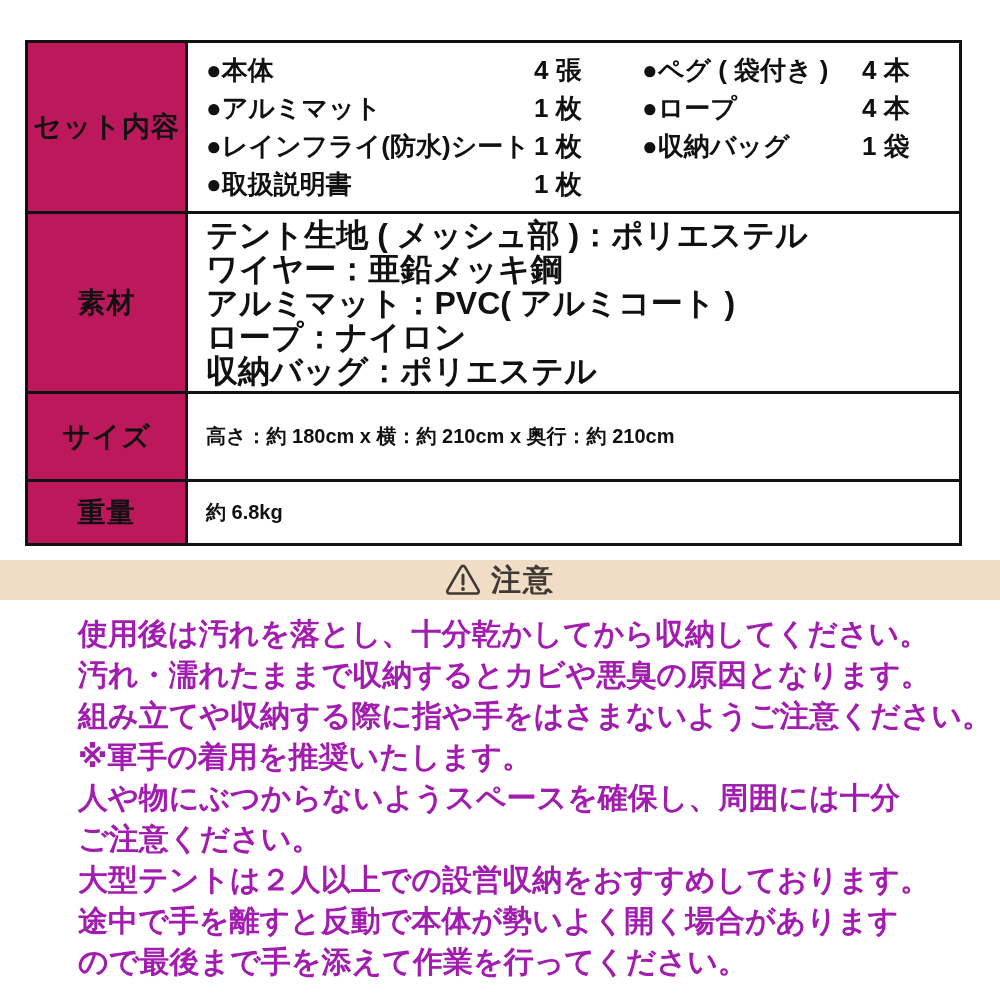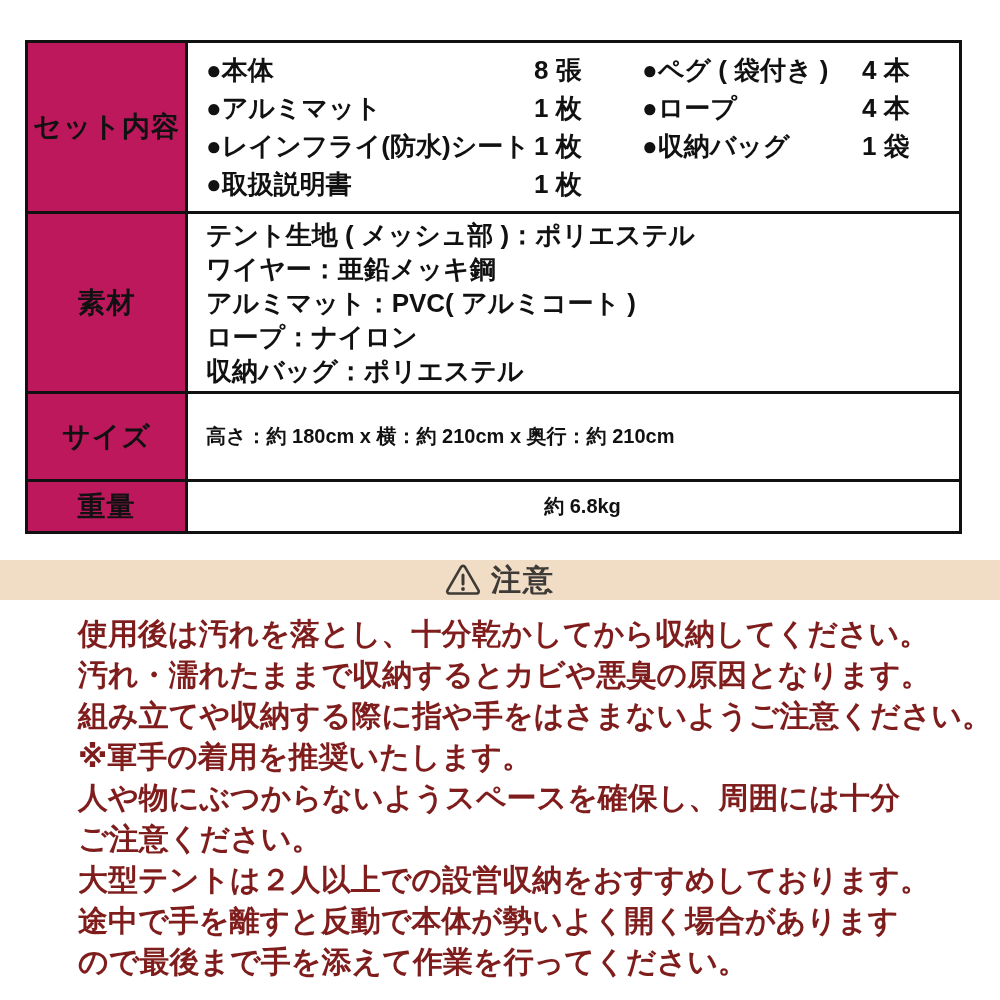--- a/index.html
+++ b/index.html
@@ -26,69 +26,69 @@
     border-right: 3px solid #111111;
     display: flex; align-items: center; justify-content: center;
     font-weight: bold; font-size: 28px;
     letter-spacing: 1px;
   }
   .spec-row .content-cell { flex: 1 1 auto; display: flex; flex-direction: column; justify-content: center; }
 
   .row-set   { height: 168px; }
   .row-mat   { height: 180px; }
   .row-size  { height: 88px; }
-  .row-weight{ height: 52px; text-align: center; }
+  .row-weight{ height: 64px; }
 
   
   .set-grid {
     display: grid;
     grid-template-columns: 328px 108px 220px auto;
     padding: 8px 8px 8px 18px;
     font-weight: bold; font-size: 26px;
     line-height: 38px;
     white-space: nowrap;
   }
   .set-grid span { display: block; }
 
   
-  .mat-lines { padding: 10px 24px 10px 18px; font-weight: bold; font-size: 26px; line-height: 34px; white-space: nowrap; }
+  .mat-lines { padding: 10px 24px 10px 18px; font-weight: bold; font-size: 32px; line-height: 34px; white-space: nowrap; }
 
   .single-line { padding-left: 18px; font-weight: bold; font-size: 20px; white-space: nowrap; }
 
   
   .caution-band {
     position: absolute; left: 0; top: 560px; width: 1000px; height: 40px;
     background: #f1dcc5;
     display: flex; align-items: center; justify-content: center; gap: 10px;
     color: #3e3a36;
   }
   .caution-band .title { font-weight: bold; font-size: 30px; letter-spacing: 2px; }
   .warn-icon { width: 36px; height: 32px; display: block; }
 
   
   .caution-body {
     position: absolute; left: 78px; top: 613px; width: 890px;
     font-weight: bold; font-size: 30px; line-height: 41px;
-    color: #7f1d1d;
+    color: #a21caf;
     white-space: nowrap;
   }
 </style>
 </head>
 <body>
 
 <div class="page">
 
   <div class="spec-table">
 
     <div class="spec-row row-set">
       <div class="head-cell">セット内容</div>
       <div class="content-cell">
         <div class="set-grid">
           <span>●本体</span>
-          <span>8 張</span>
+          <span>4 張</span>
           <span>●ペグ ( 袋付き )</span>
           <span>4 本</span>
 
           <span>●アルミマット</span>
           <span>1 枚</span>
           <span>●ロープ</span>
           <span>4 本</span>
 
           <span>●レインフライ(防水)シート</span>
           <span>1 枚</span>

